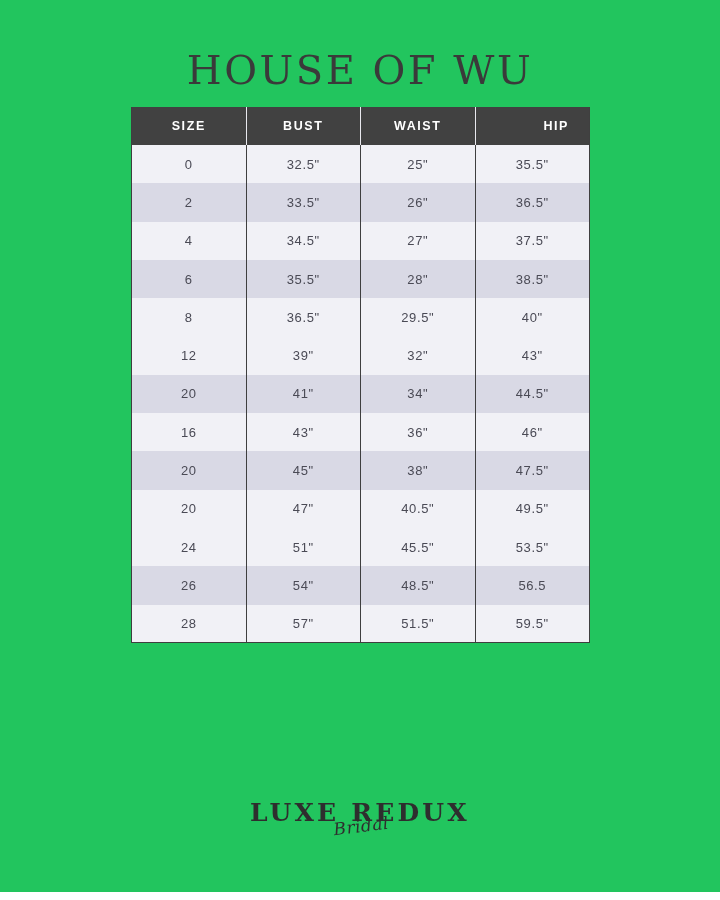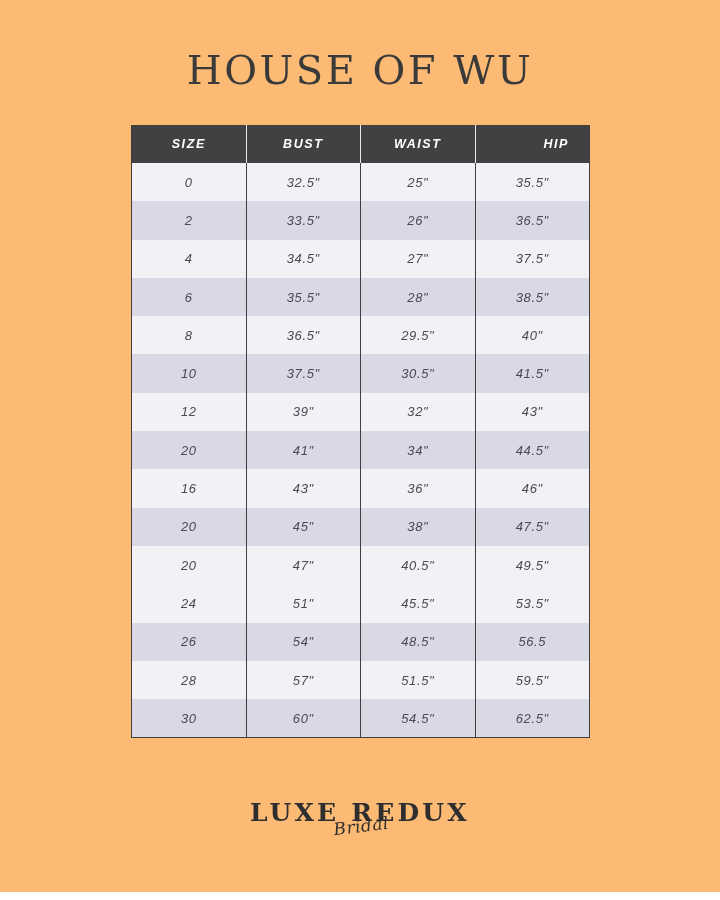--- a/index.html
+++ b/index.html
@@ -11,21 +11,21 @@
     height: 900px;
     background: #ffffff;
     font-family: "Liberation Sans", sans-serif;
     -webkit-font-smoothing: antialiased;
     overflow: hidden;
   }
   .page {
     position: relative;
     width: 720px;
     height: 892px;
-    background: #fdba74;
+    background: #22c55e;
   }
 
   
   .title {
     position: absolute;
     top: 46px;
     left: 0;
     width: 720px;
     text-align: center;
     font-family: "DejaVu Serif", "Liberation Serif", serif;
@@ -34,28 +34,27 @@
     font-weight: 400;
     letter-spacing: 2.5px;
     color: #3a3a3a;
     white-space: nowrap;
   }
 
   
   .chart {
     position: absolute;
     left: 131px;
-    top: 125px;
+    top: 107px;
     width: 458px;
     border-collapse: collapse;
     table-layout: fixed;
     border-left: 1.5px solid #3f3f3f;
     border-right: 1.5px solid #3f3f3f;
     border-bottom: 1.5px solid #3f3f3f;
-    font-style: italic;
   }
   .chart col { width: 114.5px; }
 
   .chart thead th {
     height: 38px;
     background: #414141;
     color: #ffffff;
     font-size: 12.5px;
     font-weight: 700;
     letter-spacing: 1.6px;
@@ -167,26 +166,20 @@
           <td>35.5"</td>
           <td>28"</td>
           <td>38.5"</td>
         </tr>
         <tr class="row-light">
           <td>8</td>
           <td>36.5"</td>
           <td>29.5"</td>
           <td>40"</td>
         </tr>
-        <tr class="row-dark">
-          <td>10</td>
-          <td>37.5"</td>
-          <td>30.5"</td>
-          <td>41.5"</td>
-        </tr>
         <tr class="row-light">
           <td>12</td>
           <td>39"</td>
           <td>32"</td>
           <td>43"</td>
         </tr>
         <tr class="row-dark">
           <td>20</td>
           <td>41"</td>
           <td>34"</td>
@@ -220,26 +213,20 @@
           <td>26</td>
           <td>54"</td>
           <td>48.5"</td>
           <td>56.5</td>
         </tr>
         <tr class="row-light">
           <td>28</td>
           <td>57"</td>
           <td>51.5"</td>
           <td>59.5"</td>
-        </tr>
-        <tr class="row-dark">
-          <td>30</td>
-          <td>60"</td>
-          <td>54.5"</td>
-          <td>62.5"</td>
         </tr>
       </tbody>
   </table>
 
   <div class="footer-logo">
     <span class="logo-wrap">
       <span class="logo-main">LUXE REDUX</span>
       <span class="logo-script">Bridal</span>
     </span>
   </div>

